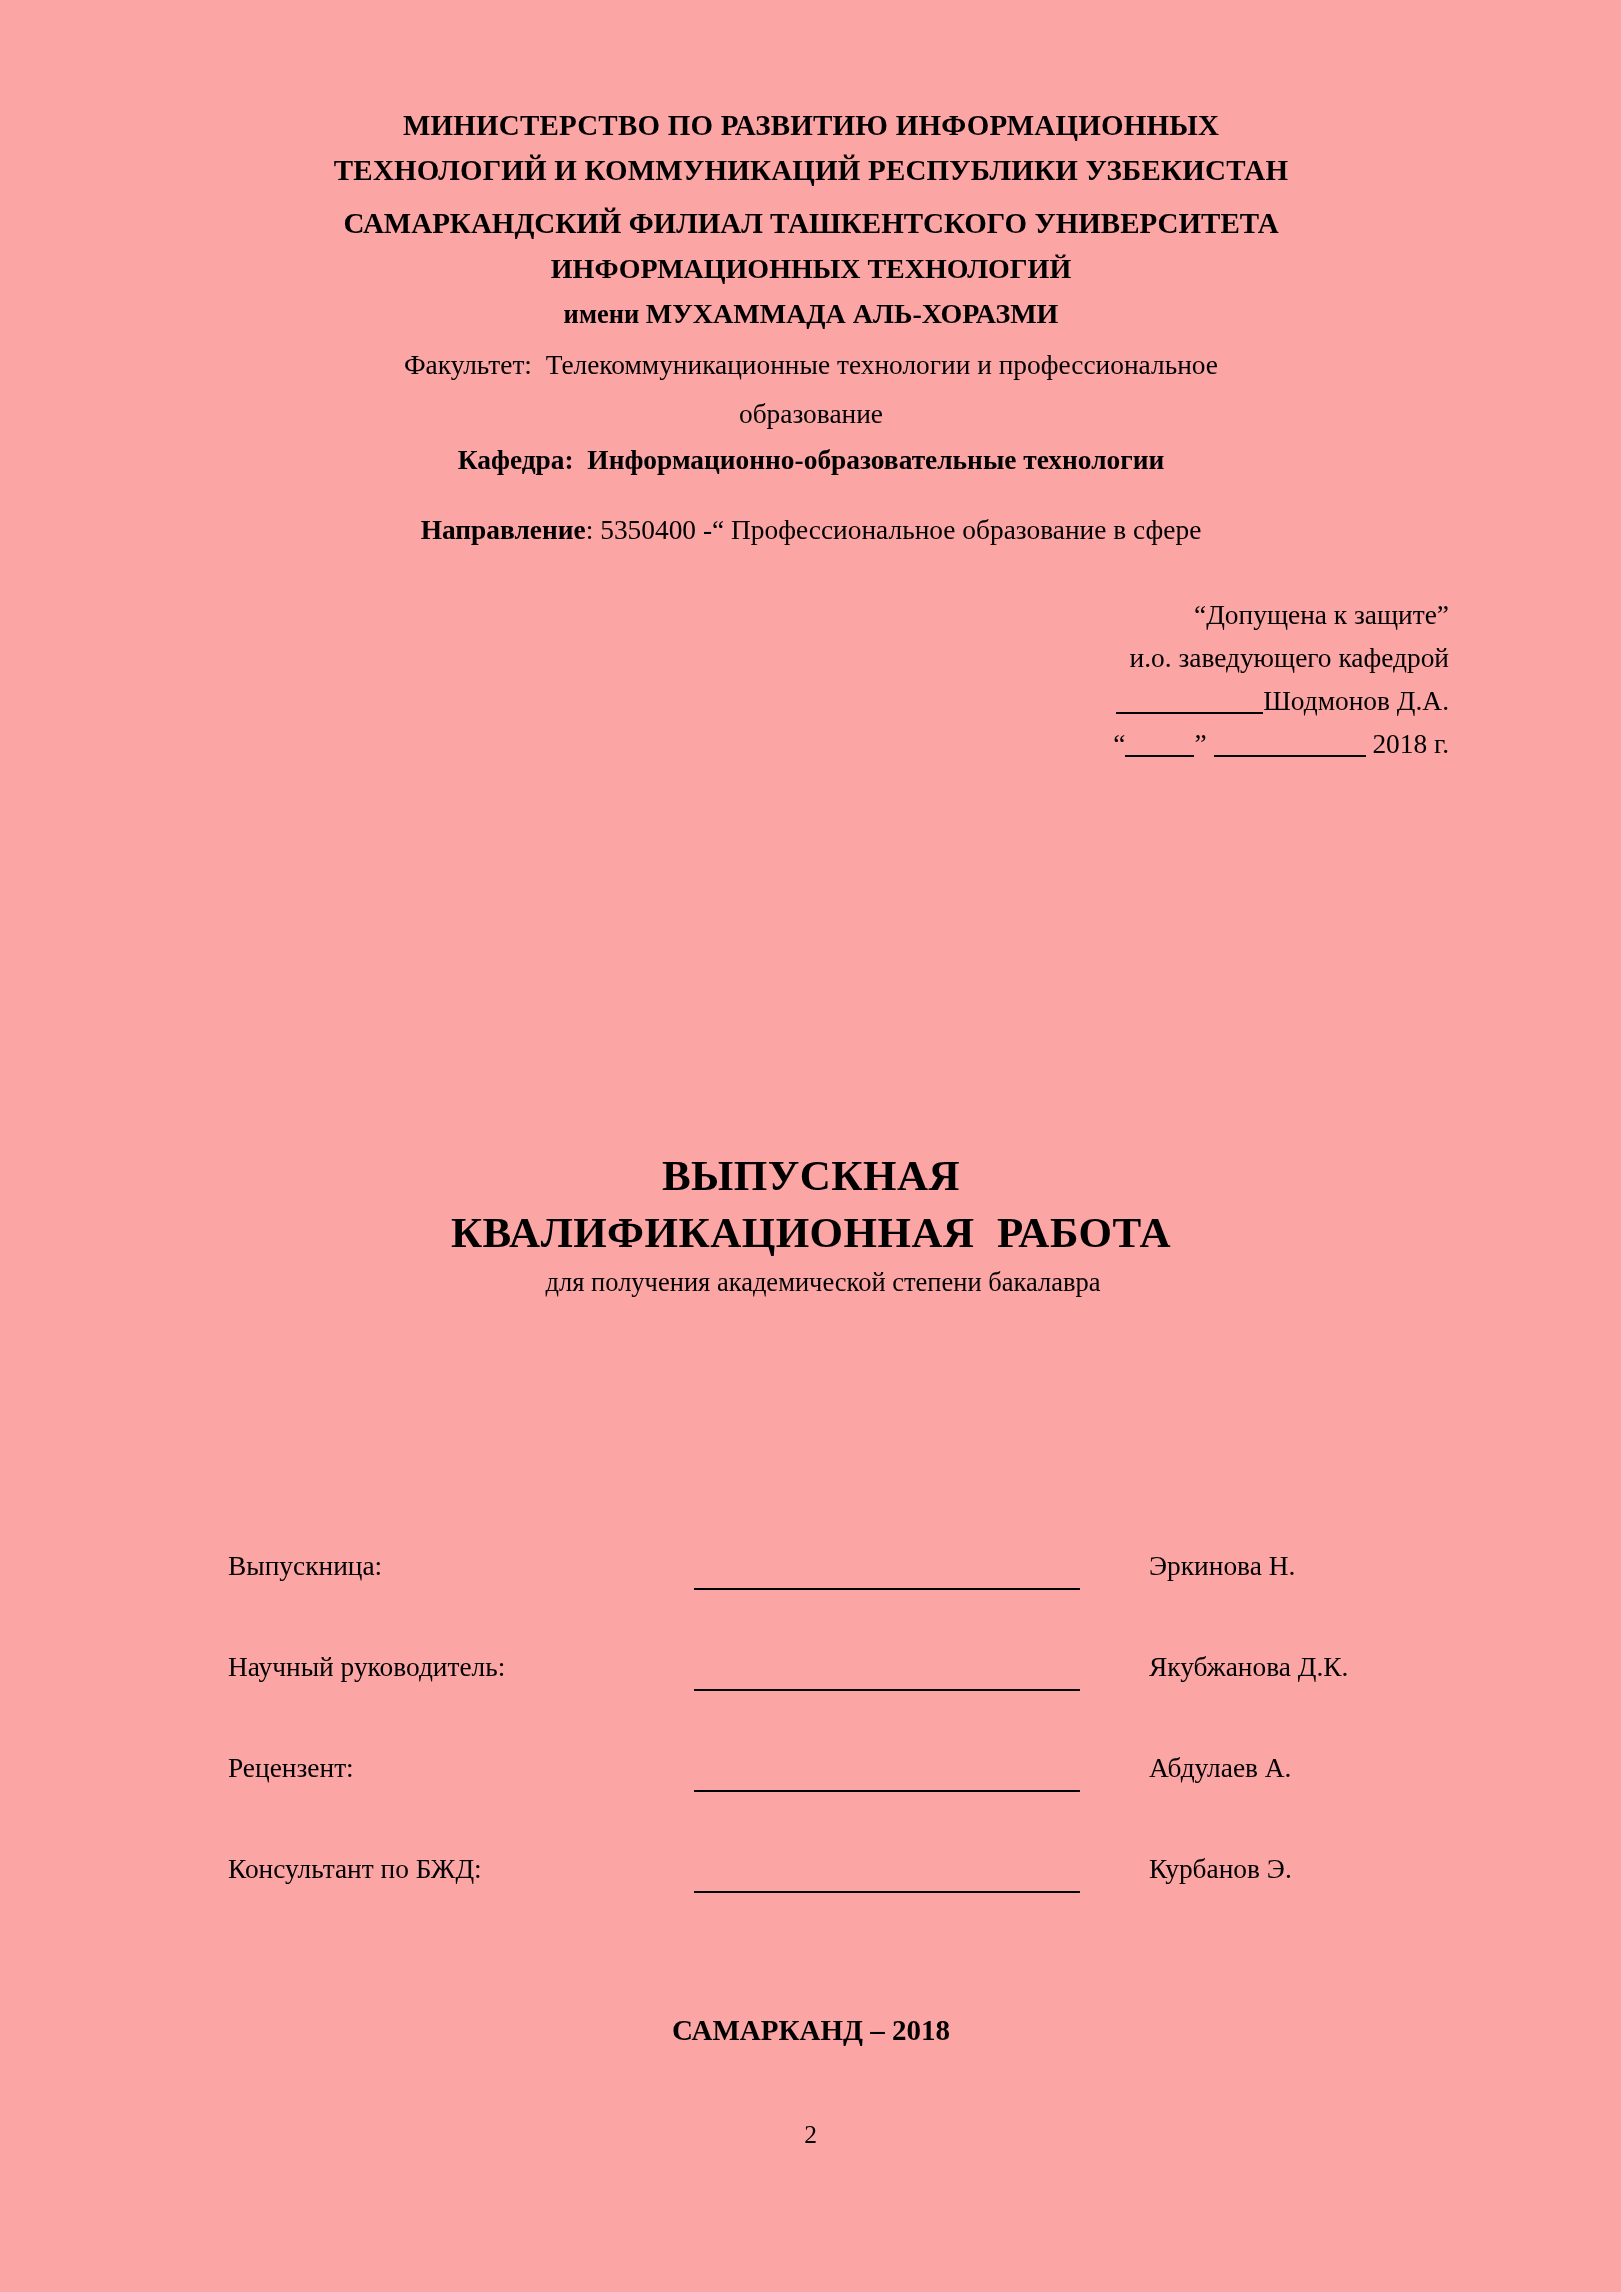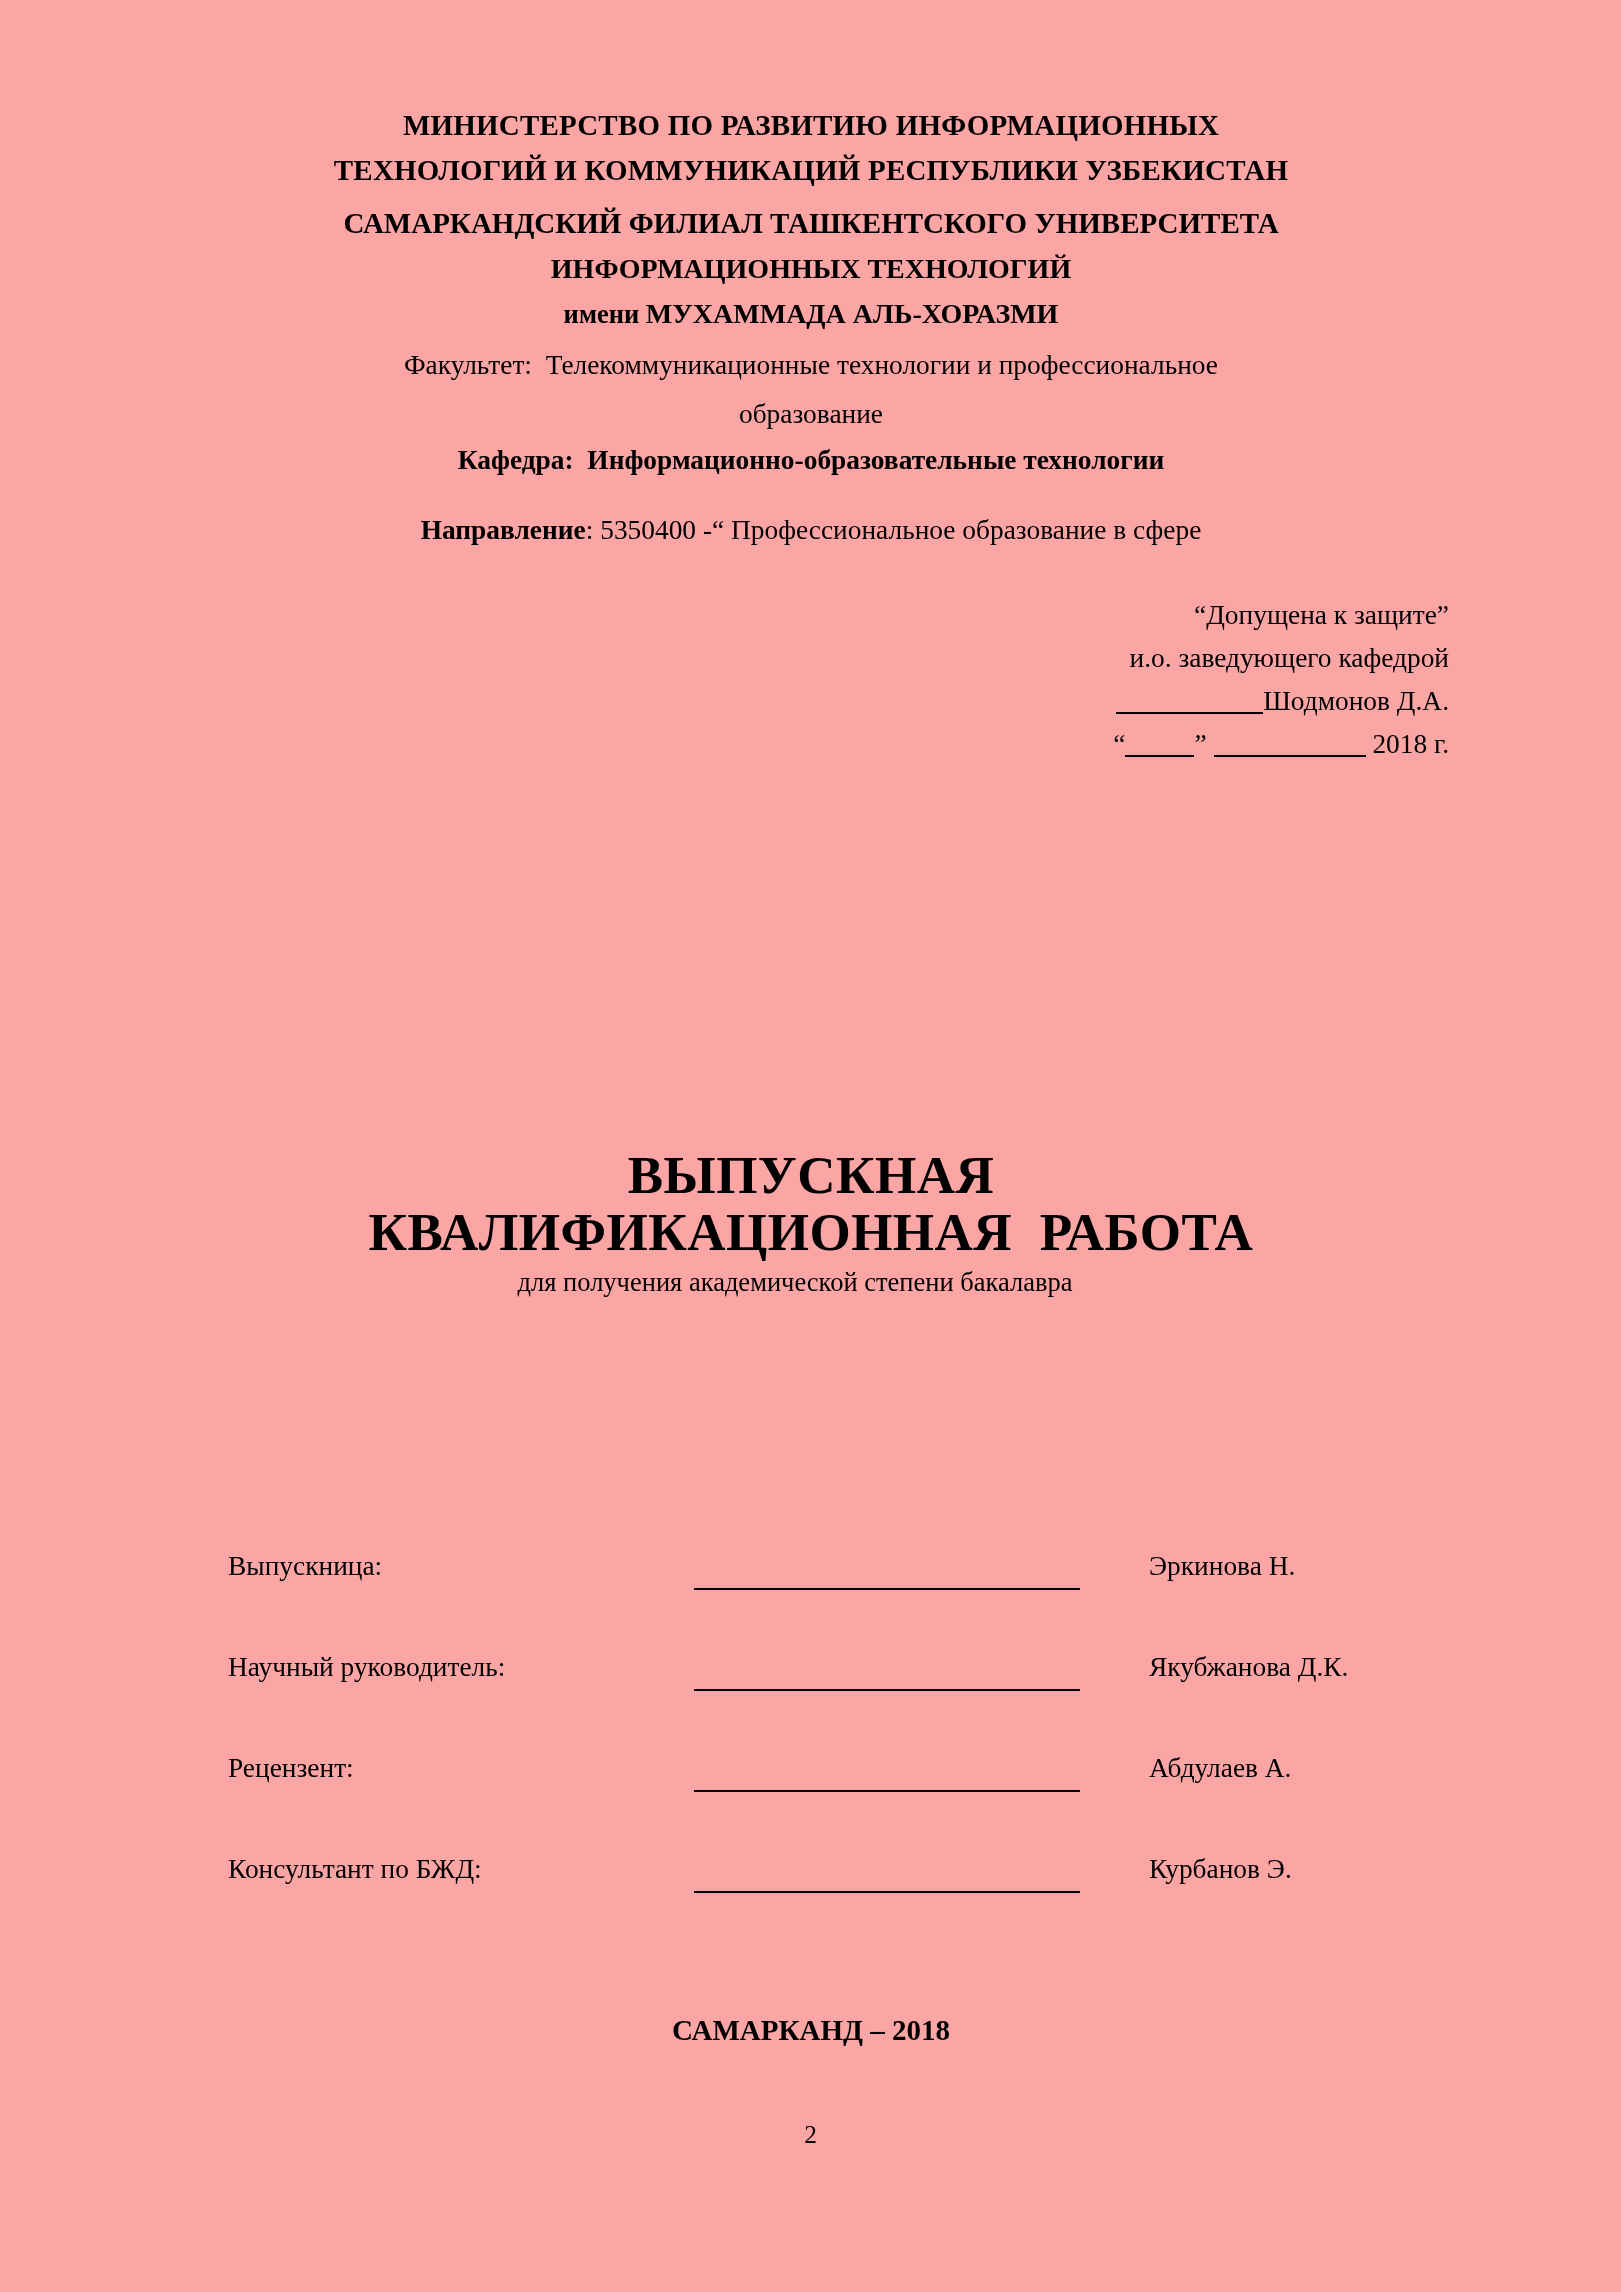--- a/index.html
+++ b/index.html
@@ -94,27 +94,27 @@
   .blank-day   { width: 69px;  }
   .blank-month { width: 152px; }
 
   
   .main-title {
     position: absolute;
     left: 167px;
     width: 1288px;
     text-align: center;
     font-weight: bold;
-    font-size: 53px;
+    font-size: 43px;
     line-height: 57px;
     letter-spacing: 0.5px;
   }
   .degree-line {
     position: absolute;
-    left: 151px;
+    left: 179px;
     width: 1288px;
     text-align: center;
     font-size: 26.5px;
     line-height: 37px;
   }
   .topic {
     position: absolute;
     left: 167px;
     width: 1288px;
     text-align: center;

